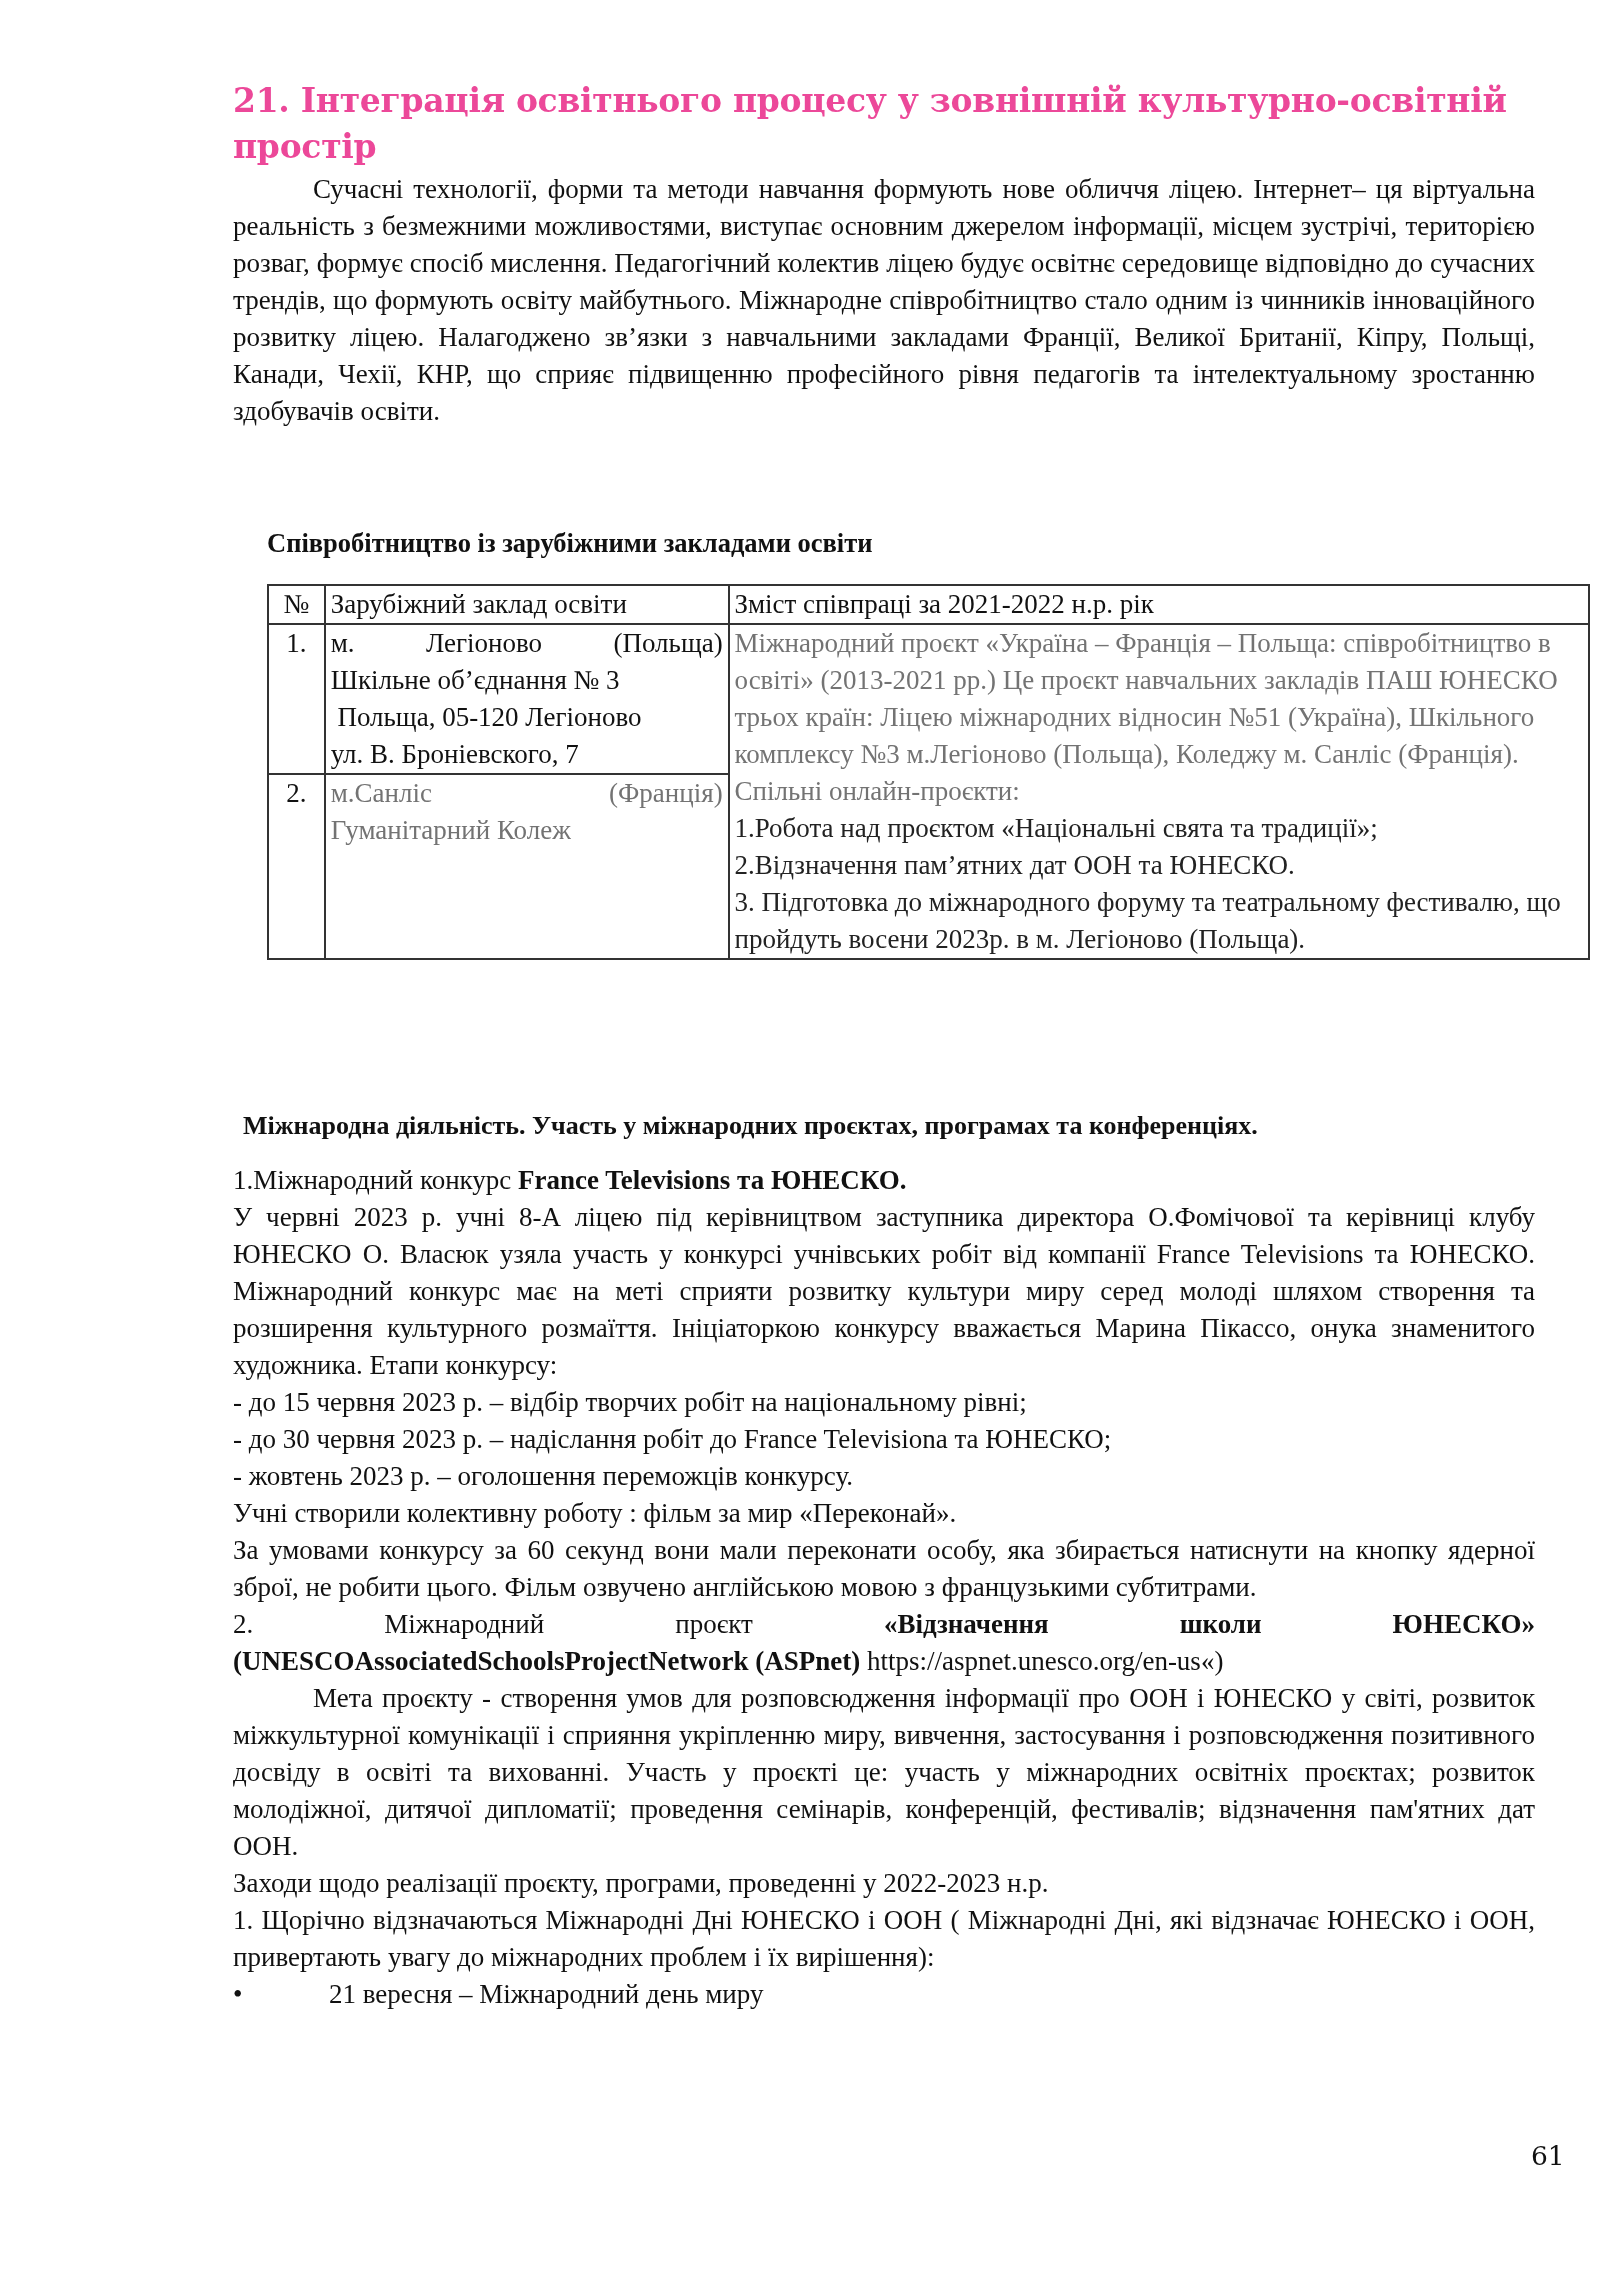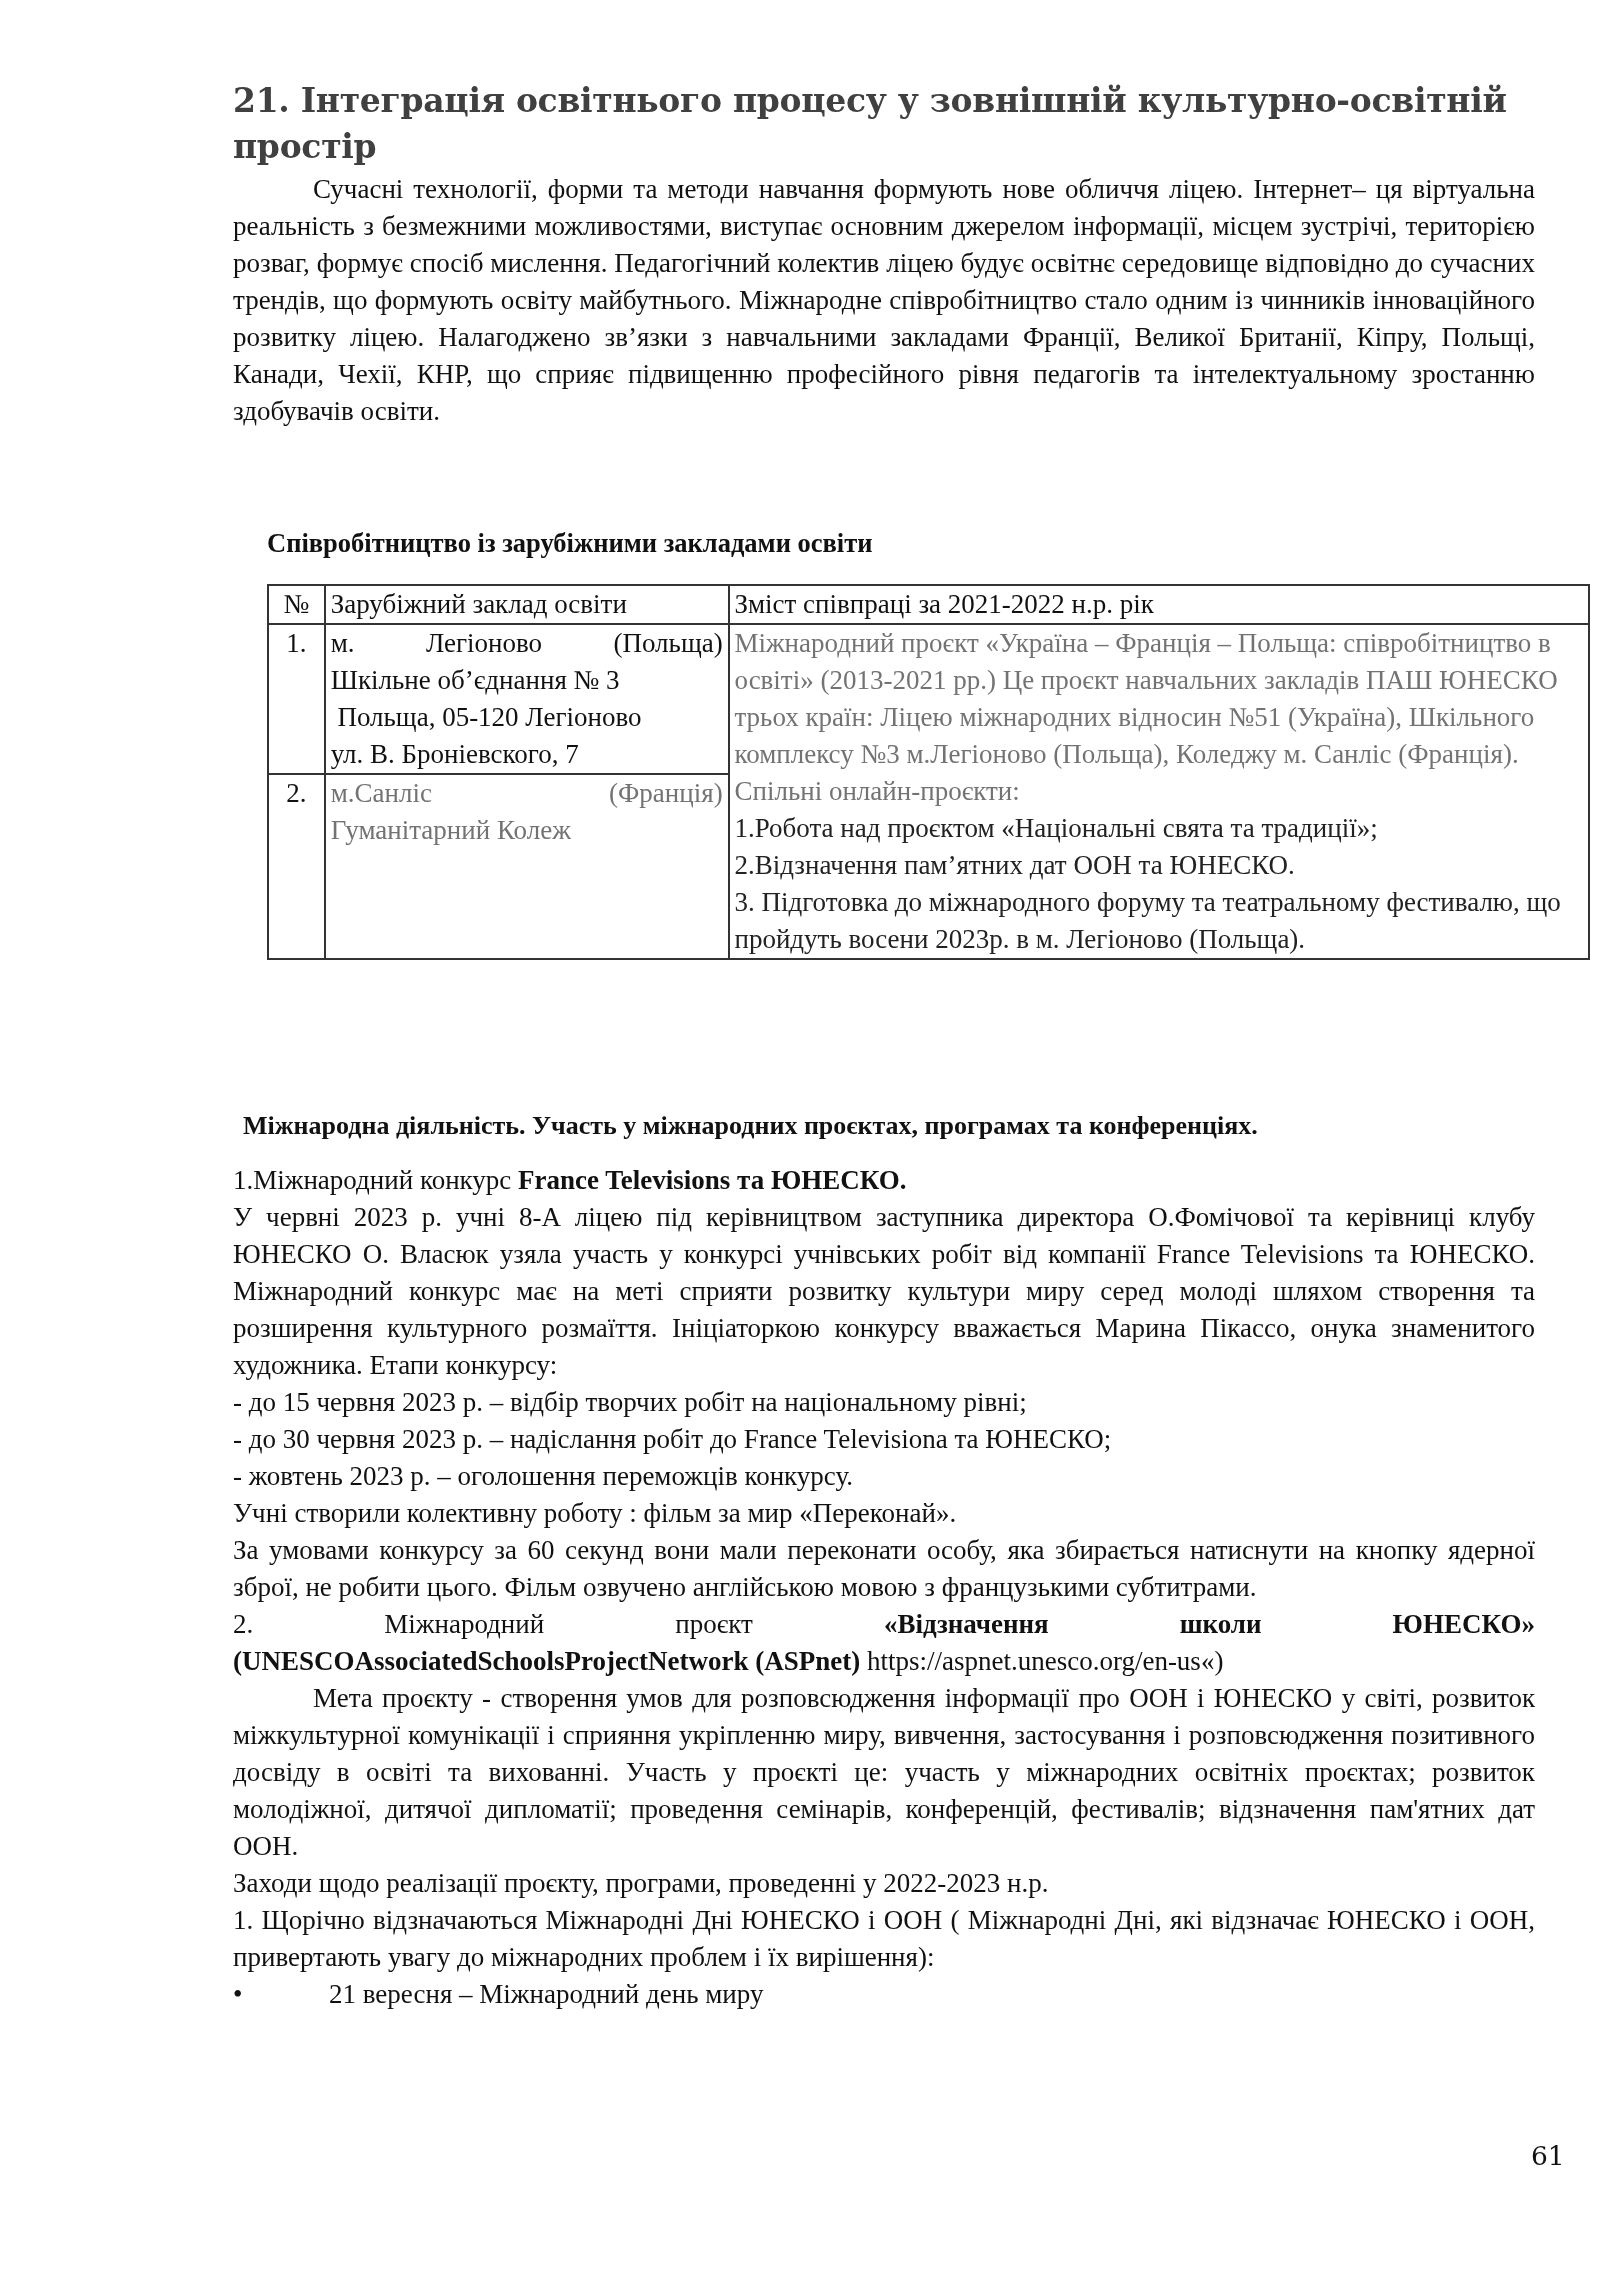--- a/index.html
+++ b/index.html
@@ -1,21 +1,21 @@
 <!DOCTYPE html>
 <html><head>
 <meta charset="utf-8">
 <style>
   html, body { margin: 0; padding: 0; background: #ffffff; }
   body { width: 1621px; height: 2293px; position: relative; overflow: hidden; color: #111; }
   .page { position: absolute; left: 0; top: 0; width: 1621px; height: 2293px; }
   .heading {
     position: absolute; left: 233px; top: 78px; width: 1313px;
     font-family: "DejaVu Serif", "Liberation Serif", serif;
-    font-weight: bold; font-size: 33px; line-height: 46px; color: #404040;
+    font-weight: bold; font-size: 33px; line-height: 46px; color: #ec4899;
     letter-spacing: -0.3px;
   }
   .para {
     position: absolute; left: 233px; width: 1302px;
     font-family: "Liberation Serif", serif; font-size: 27px; line-height: 37px;
     text-align: justify; text-align-last: left;
   }
   .para .ind { display: inline-block; width: 80px; }
   .sub {
     position: absolute; font-family: "Liberation Serif", serif;

